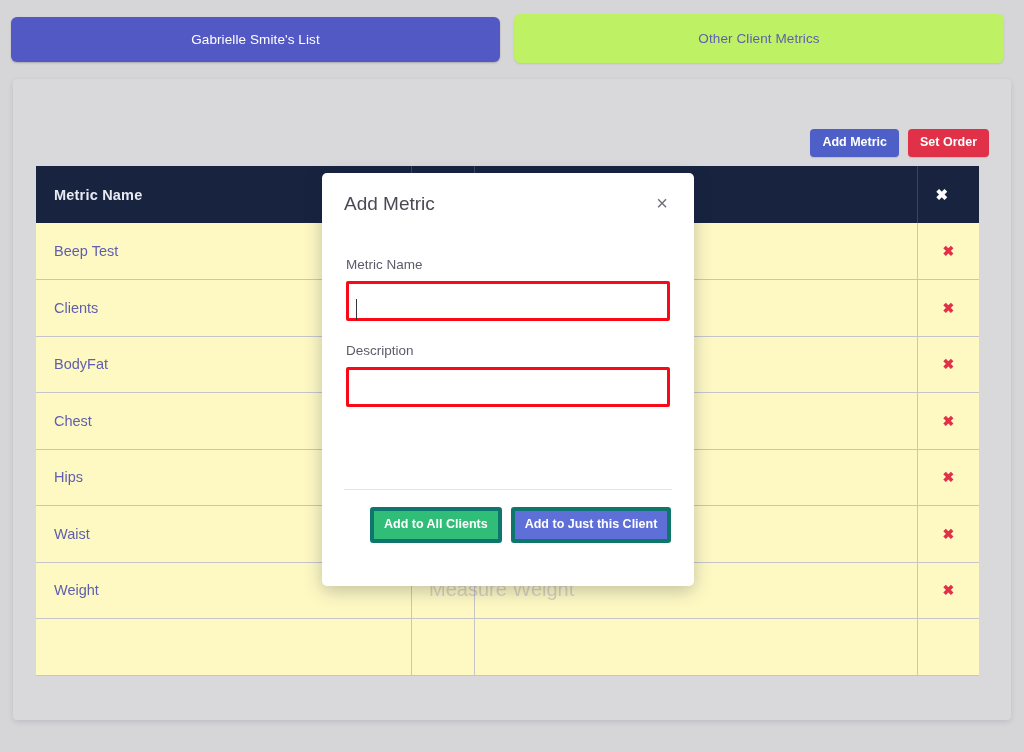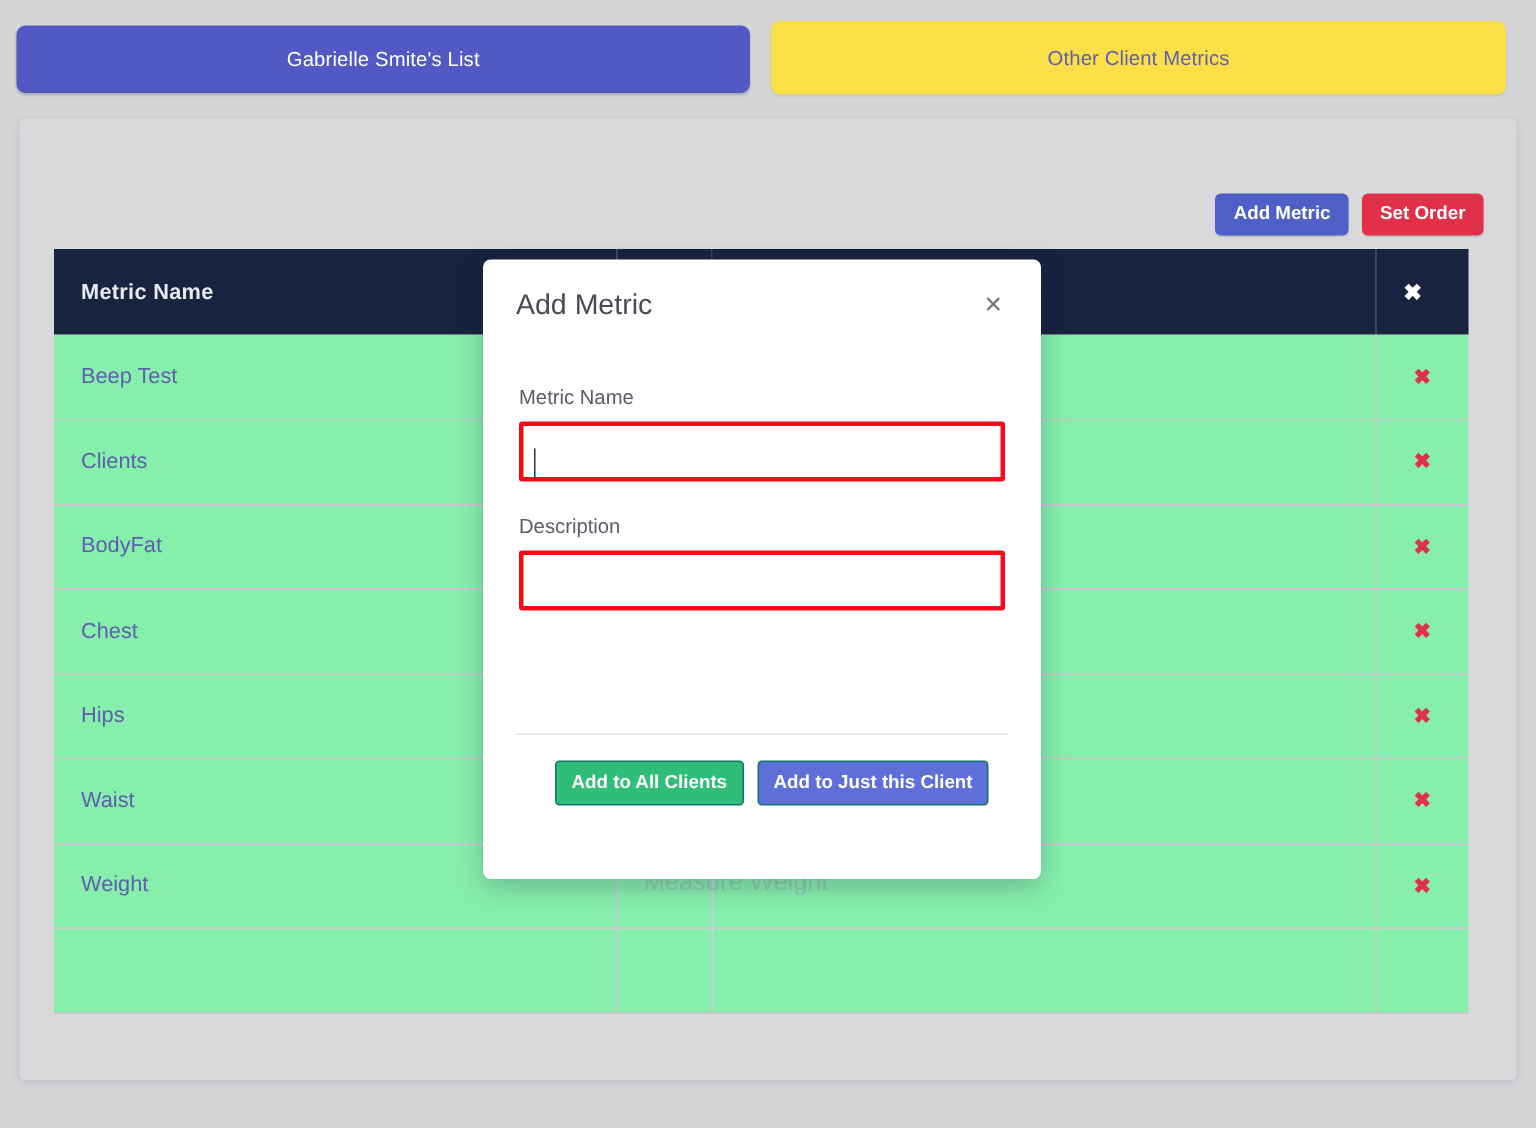--- a/index.html
+++ b/index.html
@@ -46,21 +46,21 @@
     width: 489px;
     background: #5359c4;
     color: #ffffff;
     box-shadow: 0 1px 2px rgba(0,0,0,.22);
   }
   .tab-inactive {
     left: 514px;
     width: 490px;
     top: 14px;
     height: 49px;
-    background: #fde047;
+    background: #bef264;
     color: #5f5fb0;
     box-shadow: 0 1px 2px rgba(0,0,0,.10);
     text-align: center;
   }
 
   
   .card {
     position: absolute;
     left: 13px;
     top: 79px;
@@ -121,21 +121,21 @@
   th.col-x { text-align: center; padding: 0; }
   .hdr-x { color: #ffffff; font-size: 15px; }
 
   table.metrics td {
     height: 56.5px;
     padding: 0 18px;
     font-size: 14.5px;
     color: #5f5fae;
     border-bottom: 1px solid #c5c5ca;
     border-right: 1px solid #c5c5ca;
-    background: #86efac;
+    background: #fef9c3;
     vertical-align: middle;
     overflow: hidden;
     white-space: nowrap;
   }
   table.metrics td:last-child { border-right: none; }
   table.metrics tr:last-child td { border-bottom: 1px solid #c5c5ca; }
   td.cell-x { text-align: center; padding: 0; }
   .row-x {
     color: #e03149;
     font-size: 14px;
@@ -221,39 +221,39 @@
   .modal-footer {
     position: absolute;
     left: 0;
     top: 334px;
     width: 372px;
     display: flex;
     gap: 9px;
     padding-left: 48px;
   }
   .btn-outlined {
-    border: 1px solid #0f766e;
+    border: 4px solid #0f766e;
     border-radius: 3px;
     font-size: 12.5px;
     font-weight: bold;
     color: #fff;
     padding: 7px 10px 8px;
     cursor: pointer;
     font-family: "Liberation Sans", sans-serif;
     line-height: 1;
   }
   .btn-all-clients  { background: #2fbd77; }
   .btn-this-client  { background: #5f6fd8; }
 
   
   .occluded {
     position: absolute;
     left: 429px;
     top: 578px;
-    font-size: 17px;
+    font-size: 20px;
     color: #8f8fa8;
     opacity: .35;
     white-space: nowrap;
     pointer-events: none;
   }
 </style>
 </head>
 <body>
 
 <div id="app">

